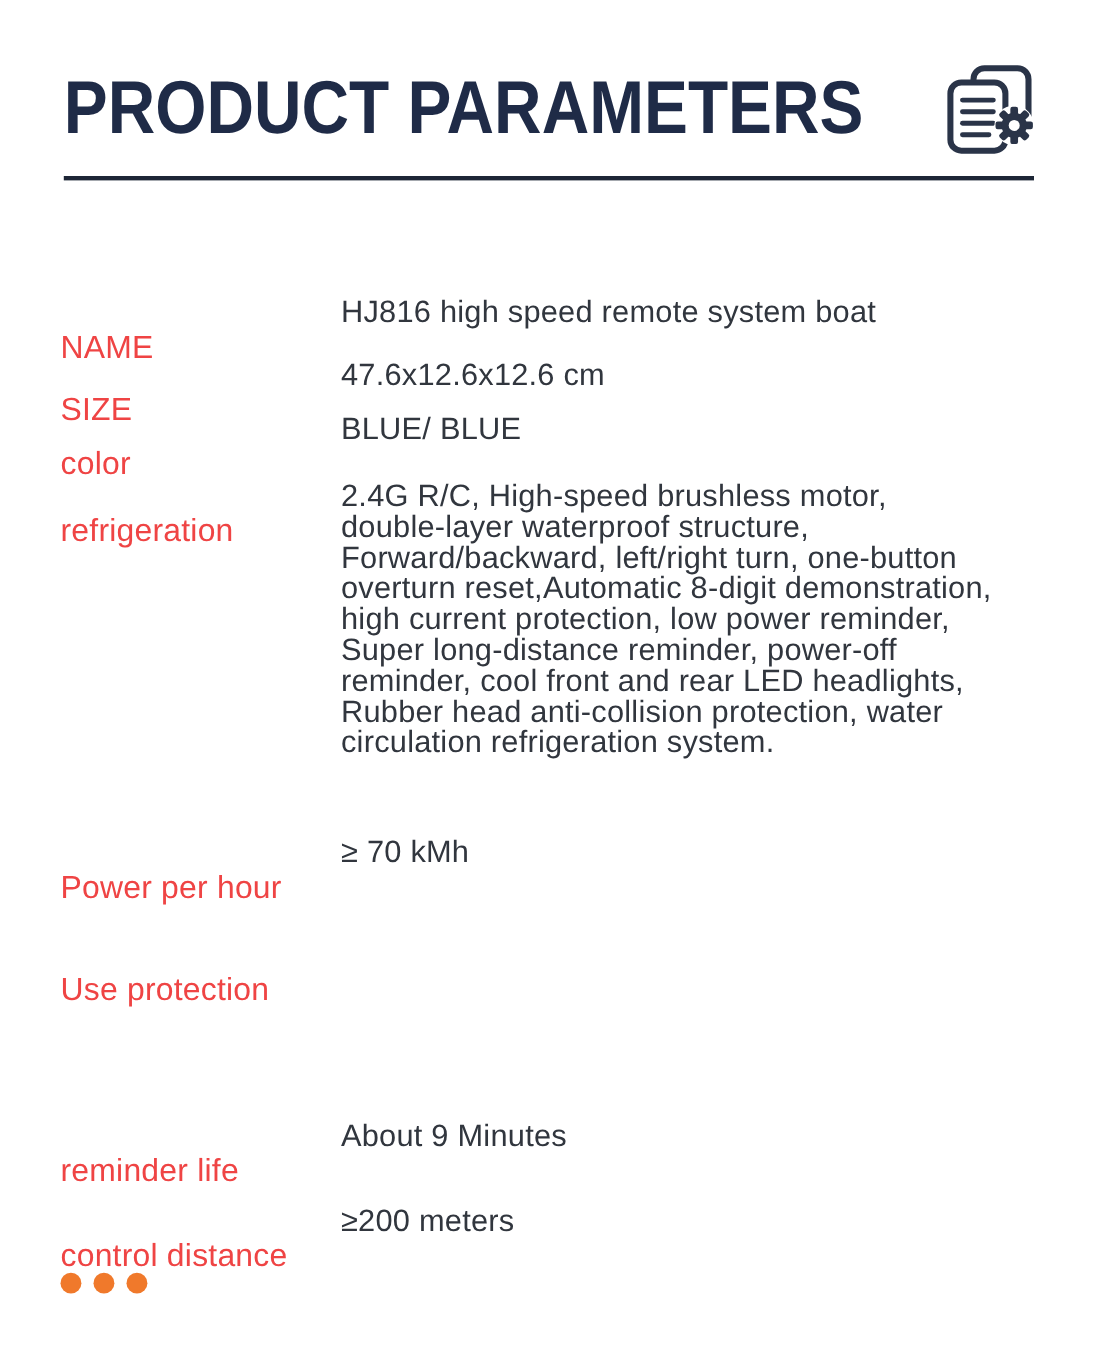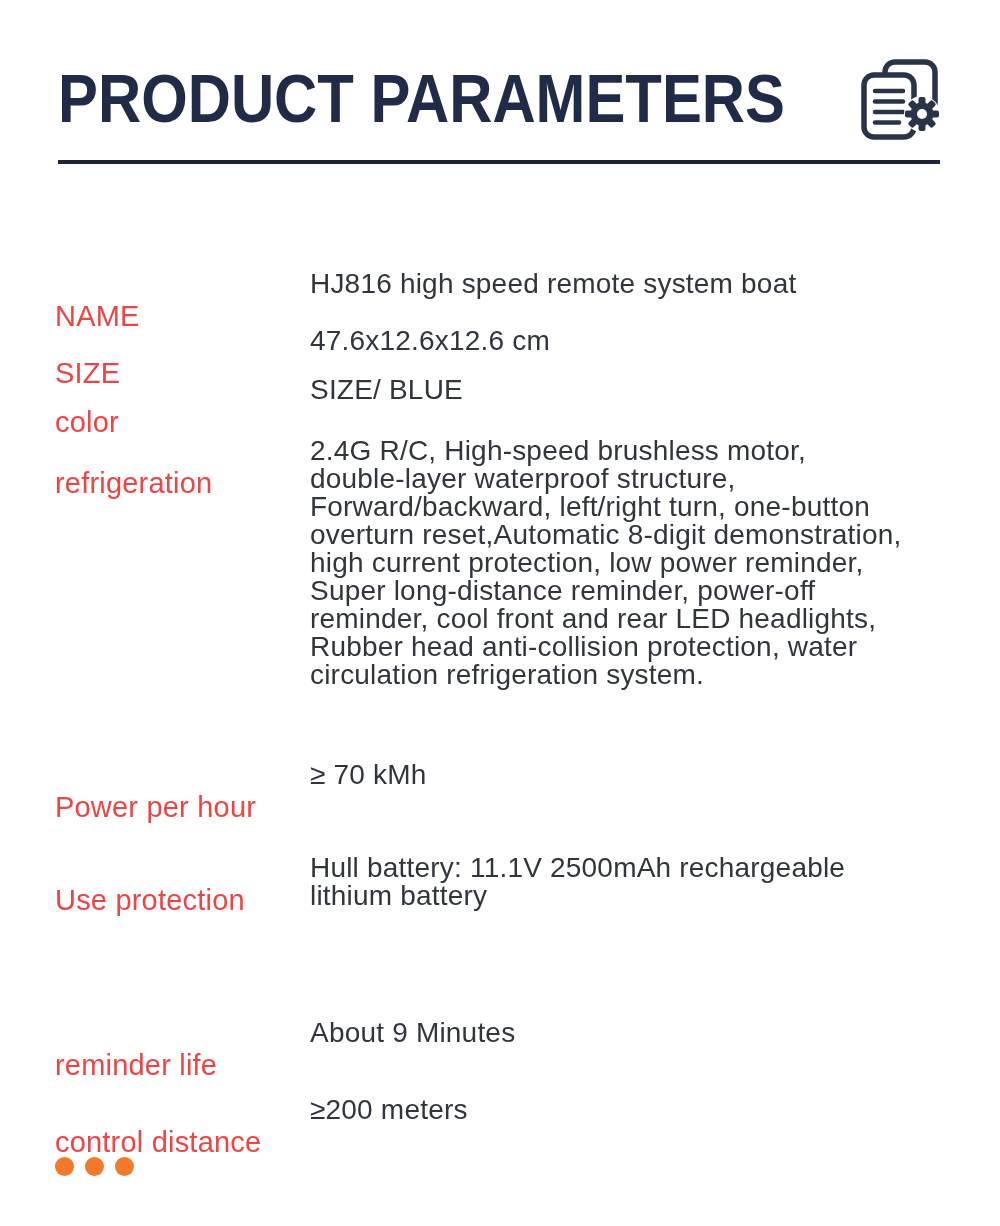--- a/index.html
+++ b/index.html
@@ -102,21 +102,21 @@
   <div class="param-value">HJ816 high speed remote system boat</div>
 </div>
 
 <div class="row row-size">
   <div class="param-label">SIZE</div>
   <div class="param-value">47.6x12.6x12.6 cm</div>
 </div>
 
 <div class="row row-color">
   <div class="param-label">color</div>
-  <div class="param-value">SIZE/ BLUE</div>
+  <div class="param-value">BLUE/ BLUE</div>
 </div>
 
 <div class="row row-config">
   <div class="param-label">refrigeration</div>
   <div class="param-value">2.4G R/C, High-speed brushless motor,
 double-layer waterproof structure,
 Forward/backward, left/right turn, one-button
 overturn reset,Automatic 8-digit demonstration,
 high current protection, low power reminder,
 Super long-distance reminder, power-off
@@ -126,22 +126,20 @@
 </div>
 
 <div class="row row-power">
   <div class="param-label">Power per hour</div>
   <div class="param-value">≥ 70 kMh</div>
 </div>
 
 <div class="row row-batteries">
   <div class="param-label">Use protection</div>
   <div class="value-stack">
-    <div class="para">Hull battery: 11.1V 2500mAh rechargeable
-lithium battery</div>
   </div>
 </div>
 
 <div class="row row-life">
   <div class="param-label">reminder life</div>
   <div class="param-value">About 9 Minutes</div>
 </div>
 
 <div class="row row-distance">
   <div class="param-label">control distance</div>

